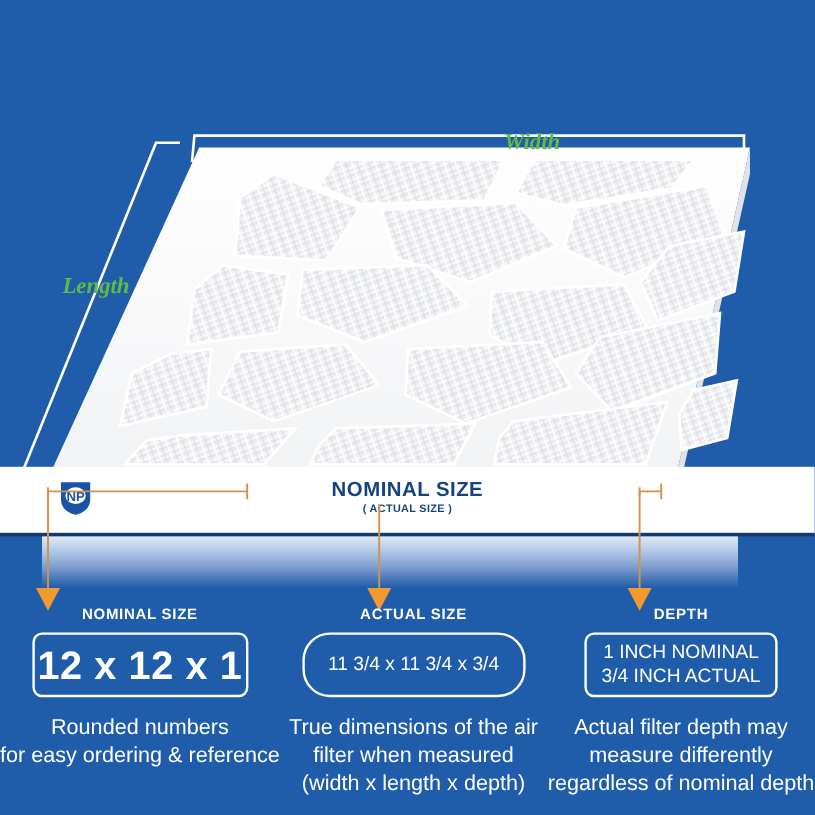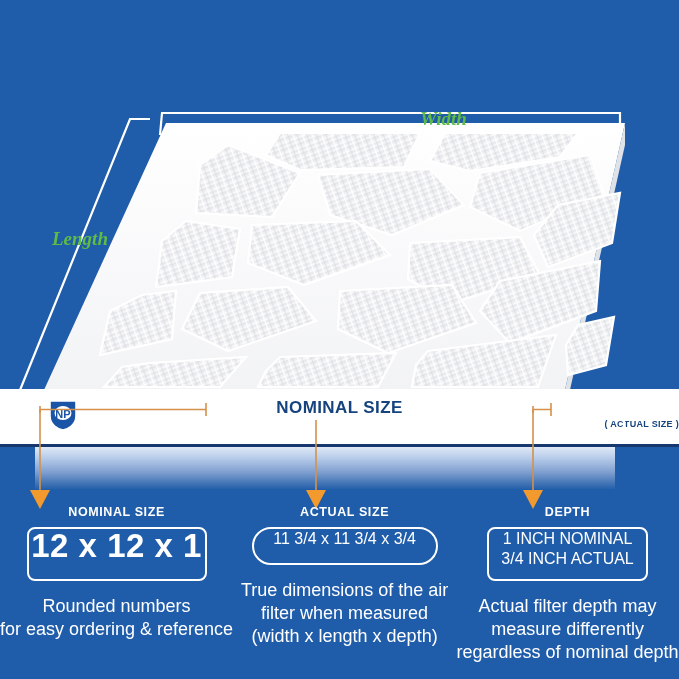--- a/index.html
+++ b/index.html
@@ -39,21 +39,21 @@
   .midband-rule{
     position:absolute;left:0;top:444px;width:679px;height:3px;
     background:#16386f;
   }
   .nominal-main{
     position:absolute;left:0;top:398px;width:679px;text-align:center;
     color:#16437e;font-size:17px;font-weight:bold;letter-spacing:.4px;
     white-space:nowrap;
   }
   .nominal-sub{
-    position:absolute;left:0;top:419px;width:679px;text-align:right;
+    position:absolute;left:0;top:419px;width:679px;text-align:center;
     color:#16437e;font-size:9px;font-weight:bold;letter-spacing:.3px;
     white-space:nowrap;
   }
 
   
   .gradpanel{
     position:absolute;left:35px;top:447px;width:580px;height:42px;
     background:linear-gradient(to bottom,#dfe9f7 0%,#b9cdea 25%,#7f9fd0 60%,#3f72b4 88%,#2561ab 100%);
   }
 
@@ -65,25 +65,25 @@
     position:absolute;left:0;top:505px;width:679px;height:174px;
     display:flex;
   }
   .col{flex:1 1 0;display:flex;flex-direction:column;align-items:center;}
   .col-title{
     color:#ffffff;font-size:12.5px;font-weight:bold;letter-spacing:.6px;
     margin-bottom:8px;white-space:nowrap;
   }
   .box{
     border:2px solid #ffffff;border-radius:8px;
-    display:flex;flex-direction:column;align-items:center;
+    display:flex;flex-direction:column;align-items:center;justify-content:center;
     color:#ffffff;text-align:center;box-sizing:border-box;
   }
   .box.b1{width:180px;height:54px;}
-  .box.b2{width:186px;height:38px;border-radius:23px;}
+  .box.b2{width:186px;height:54px;border-radius:23px;}
   .box.b3{width:161px;height:54px;}
   .big{font-size:33px;font-weight:bold;letter-spacing:.5px;line-height:1;white-space:nowrap;}
   .med{font-size:16px;line-height:1.25;white-space:nowrap;}
   .caption{
     margin-top:14px;color:#ffffff;font-size:18px;line-height:1.28;
     text-align:center;
   }
   .caption div{white-space:nowrap;}
 </style>
 </head>

